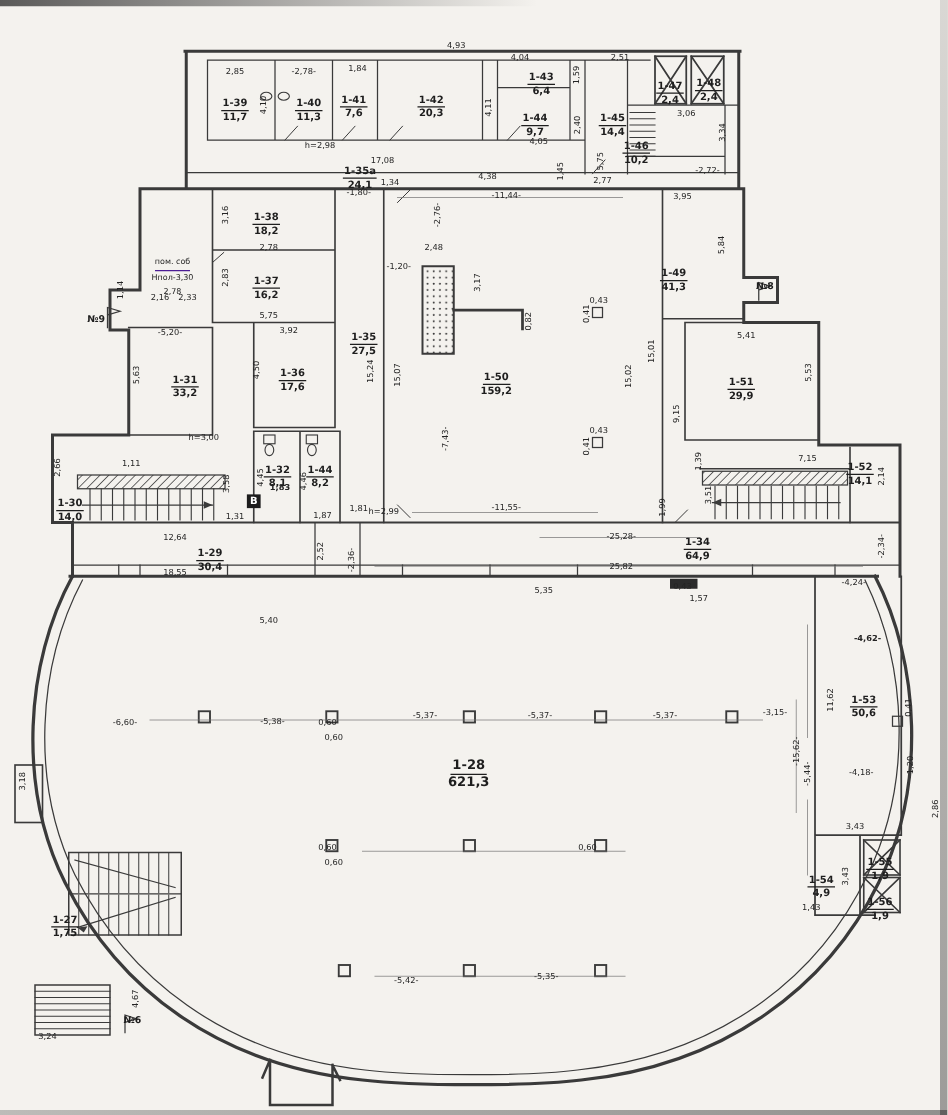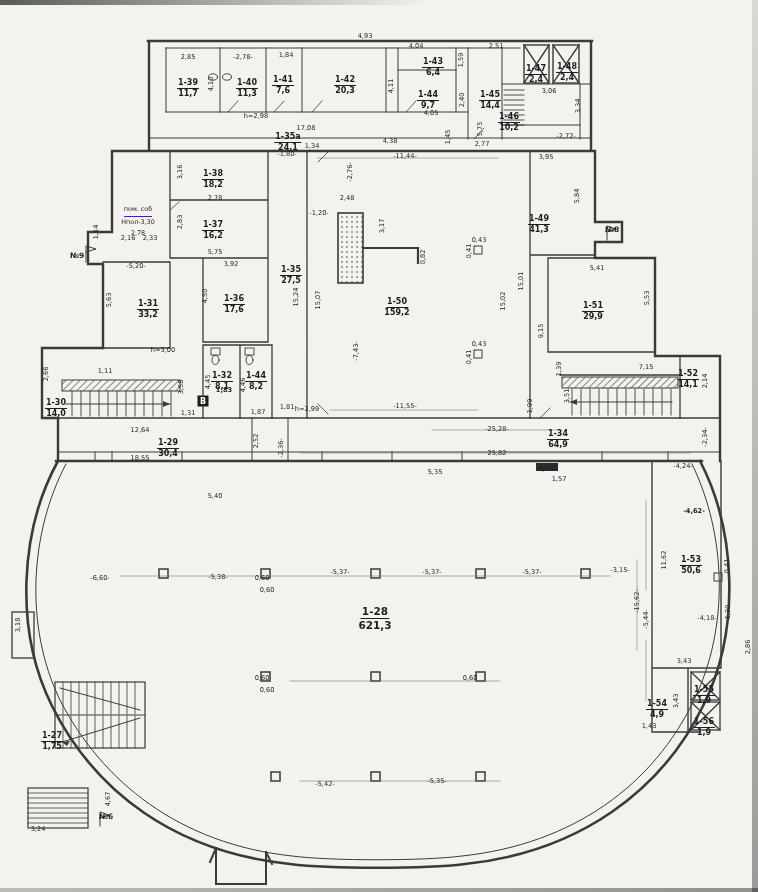--- a/index.html
+++ b/index.html
@@ -297,21 +297,21 @@
       <div class="dim rot" style="left: 705px; top: 437px;">-2,34-</div>
       <div class="dim" style="left: 683px; top: 466px;">-4,24-</div>
       <div class="dim" style="left: 215px; top: 476px; margin-top: 20px;">5,40</div>
       <div class="dim" style="left: 435px; top: 472px;">5,35</div>
       <div class="dim" style="left: 546px; top: 469px;">0,43</div>
       <div class="dim" style="left: 559px; top: 479px;">1,57</div>
       <div class="dim" style="left: 694px; top: 511px; font-weight: bold;">-4,62-</div>
       <div class="dim rot" style="left: 664px; top: 560px;">11,62</div>
       <div class="dim rot" style="left: 727px; top: 566px;">0,41</div>
       <div class="dim rot" style="left: 637px; top: 601px;">-15,62-</div>
-      <div class="dim" style="left: 689px; top: 618px; margin-left: 18px;">-4,18-</div>
+      <div class="dim" style="left: 689px; top: 618px;">-4,18-</div>
       <div class="dim rot" style="left: 728px; top: 612px;">1,20</div>
       <div class="dim rot" style="left: 748px; top: 647px;">2,86</div>
       <div class="dim" style="left: 684px; top: 661px;">3,43</div>
       <div class="dim rot" style="left: 676px; top: 701px;">3,43</div>
       <div class="dim" style="left: 649px; top: 726px;">1,43</div>
       <div class="dim" style="left: 100px; top: 578px;">-6,60-</div>
       <div class="dim" style="left: 218px; top: 577px;">-5,38-</div>
       <div class="dim" style="left: 262px; top: 578px;">0,60</div>
       <div class="dim" style="left: 267px; top: 590px;">0,60</div>
       <div class="dim" style="left: 340px; top: 572px;">-5,37-</div>

